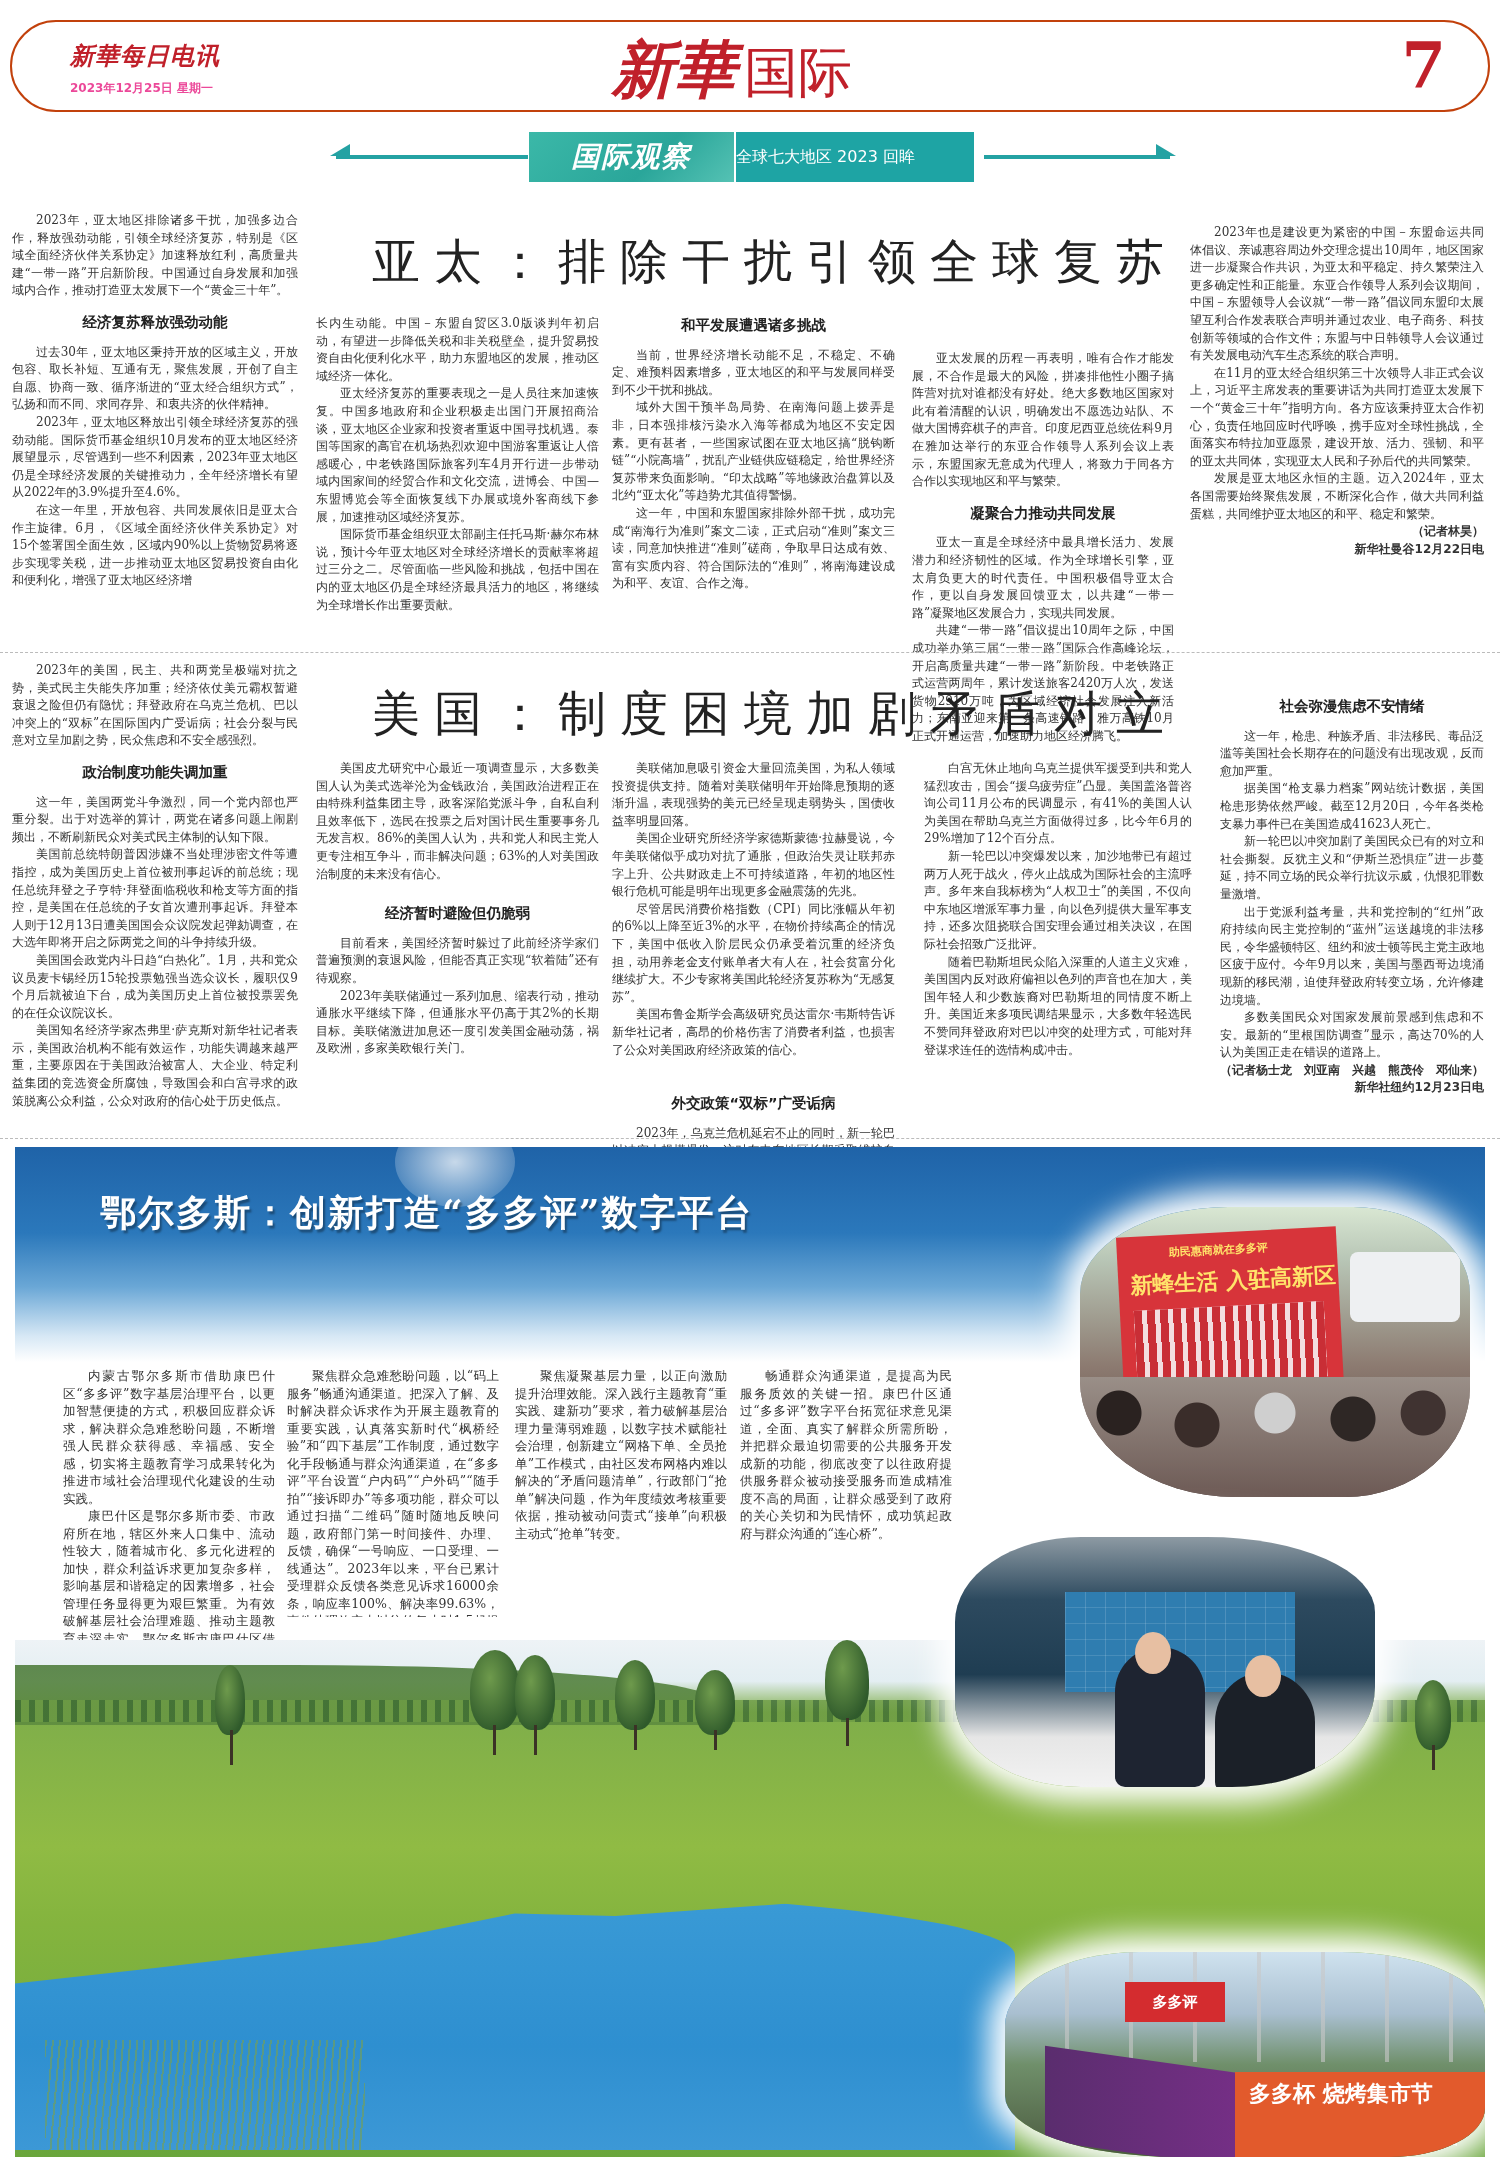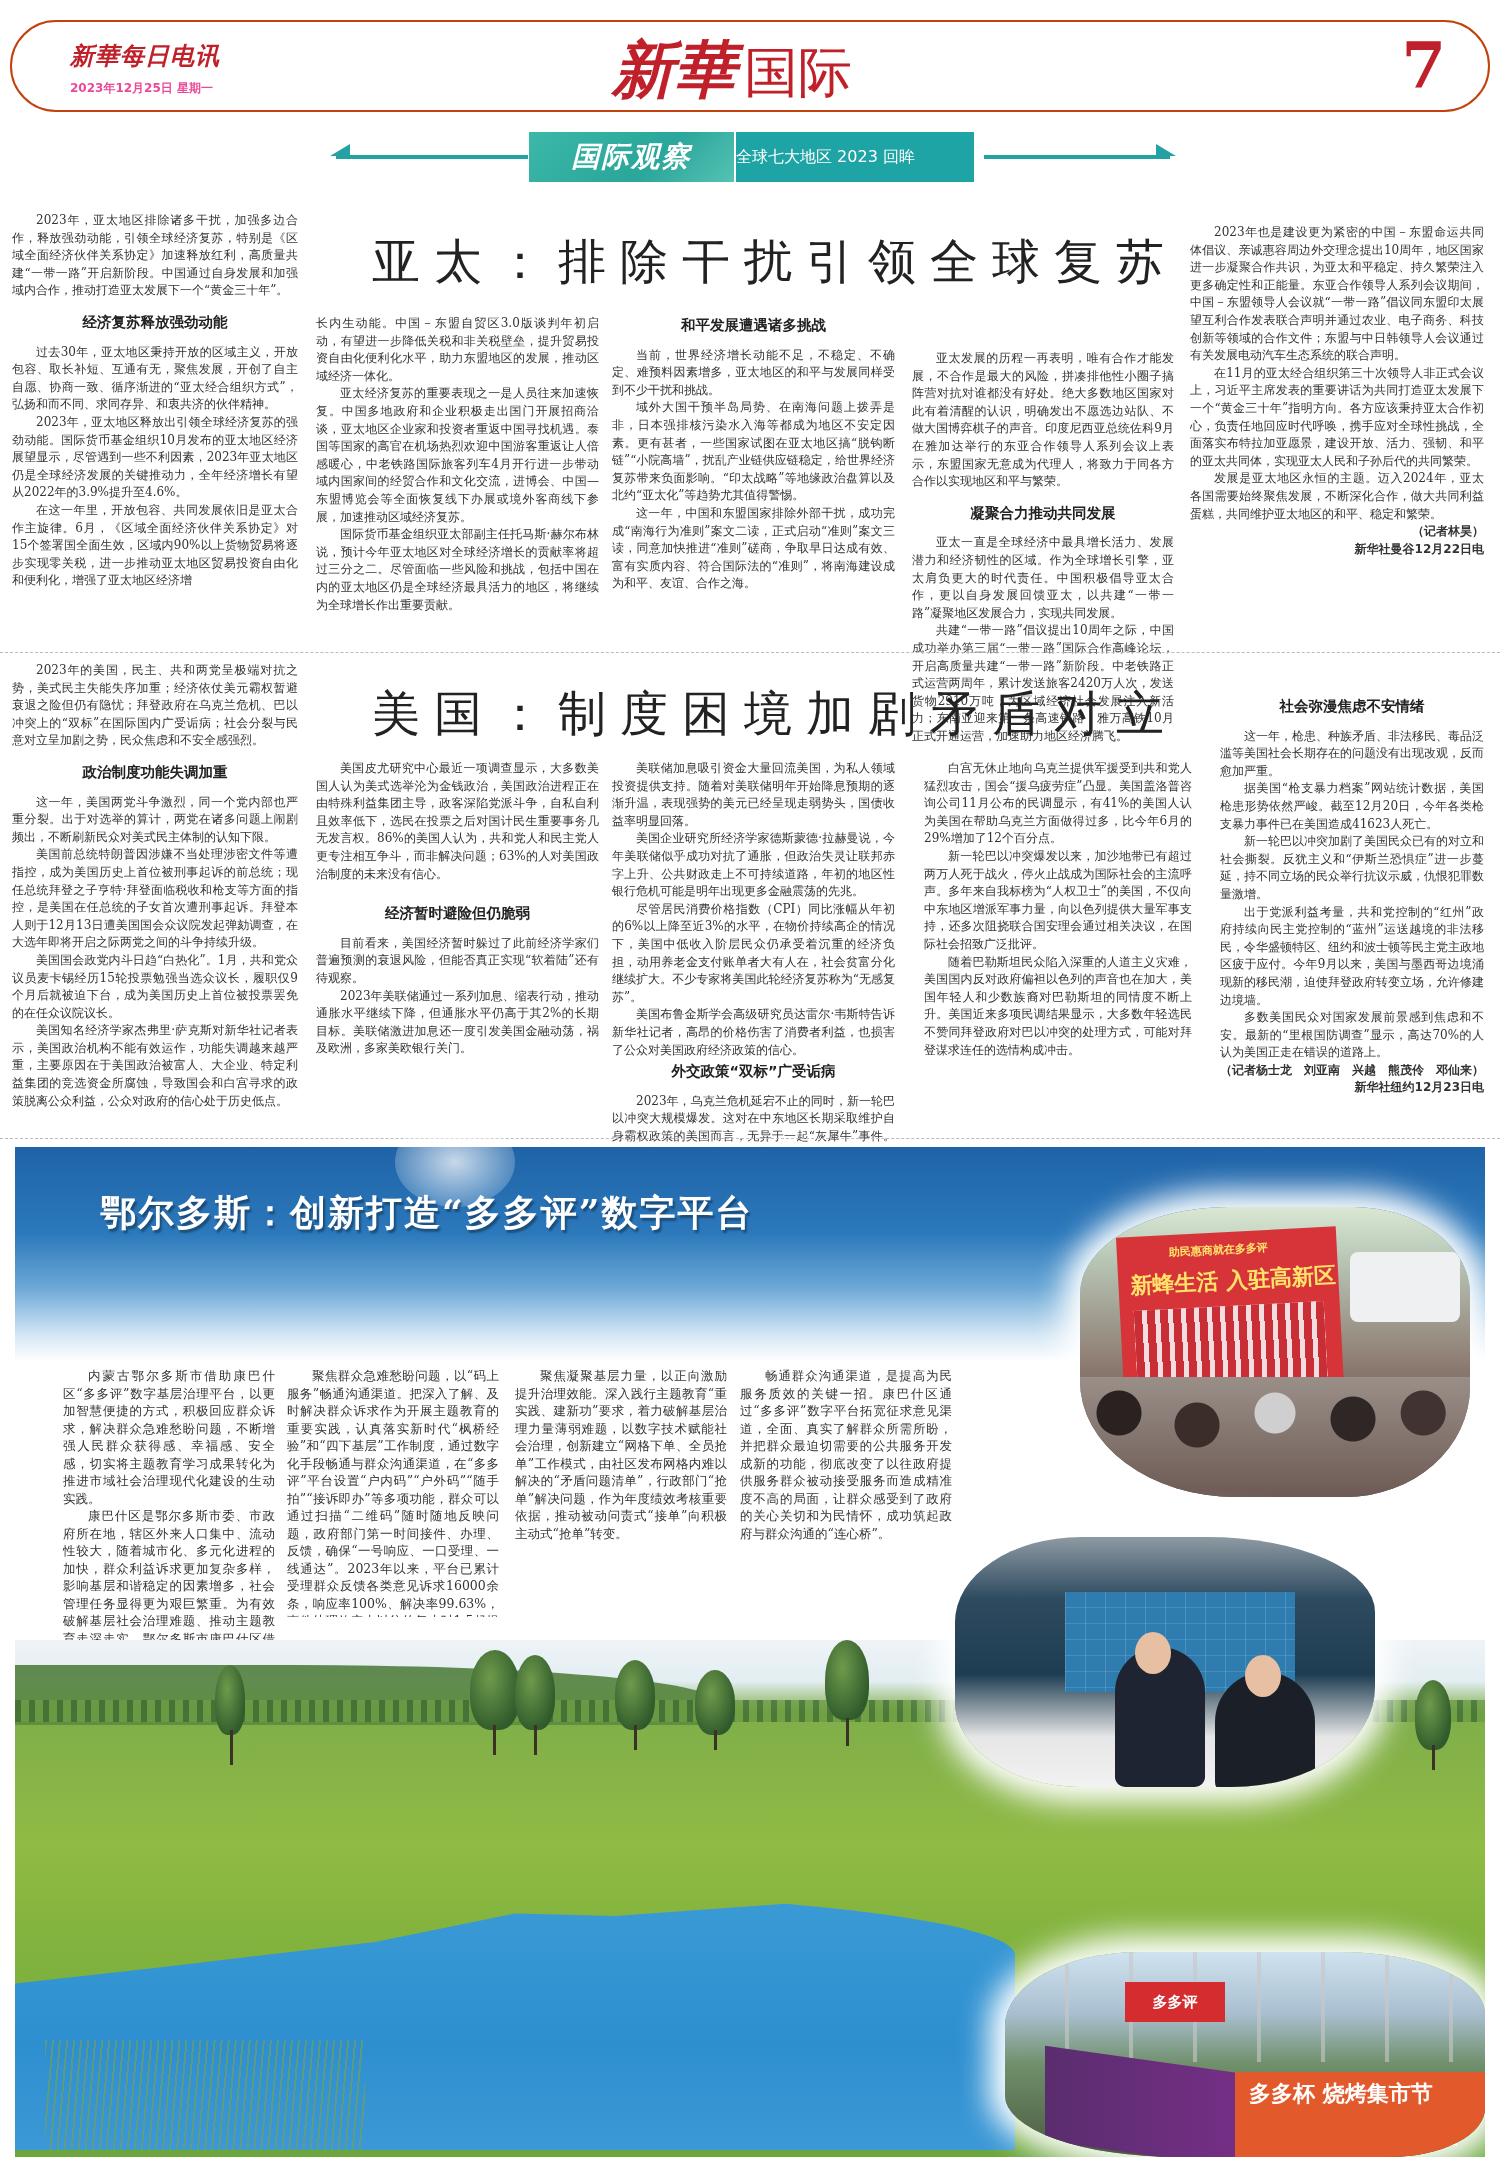--- a/index.html
+++ b/index.html
@@ -165,21 +165,21 @@
     <h3 style="margin-top:22px">经济暂时避险但仍脆弱</h3>
     <p>目前看来，美国经济暂时躲过了此前经济学家们普遍预测的衰退风险，但能否真正实现“软着陆”还有待观察。</p>
     <p>2023年美联储通过一系列加息、缩表行动，推动通胀水平继续下降，但通胀水平仍高于其2%的长期目标。美联储激进加息还一度引发美国金融动荡，祸及欧洲，多家美欧银行关门。</p>
   </div>
 
   <div class="col" style="left:612px; top:760px; width:283px;">
     <p>美联储加息吸引资金大量回流美国，为私人领域投资提供支持。随着对美联储明年开始降息预期的逐渐升温，表现强势的美元已经呈现走弱势头，国债收益率明显回落。</p>
     <p>美国企业研究所经济学家德斯蒙德·拉赫曼说，今年美联储似乎成功对抗了通胀，但政治失灵让联邦赤字上升、公共财政走上不可持续道路，年初的地区性银行危机可能是明年出现更多金融震荡的先兆。</p>
     <p>尽管居民消费价格指数（CPI）同比涨幅从年初的6%以上降至近3%的水平，在物价持续高企的情况下，美国中低收入阶层民众仍承受着沉重的经济负担，动用养老金支付账单者大有人在，社会贫富分化继续扩大。不少专家将美国此轮经济复苏称为“无感复苏”。</p>
     <p>美国布鲁金斯学会高级研究员达雷尔·韦斯特告诉新华社记者，高昂的价格伤害了消费者利益，也损害了公众对美国政府经济政策的信心。</p>
-    <h3 style="margin-top:4px">外交政策“双标”广受诟病</h3>
+    <h3 style="margin-top:36px">外交政策“双标”广受诟病</h3>
     <p>2023年，乌克兰危机延宕不止的同时，新一轮巴以冲突大规模爆发。这对在中东地区长期采取维护自身霸权政策的美国而言，无异于一起“灰犀牛”事件。拜登政府原有的外交议程受到冲击，其对两场冲突的应对之策明显“双标”，在国际和国内广受指责，面临内政外交压力。</p>
   </div>
 
   <div class="col" style="left:924px; top:760px; width:268px;">
     <p>白宫无休止地向乌克兰提供军援受到共和党人猛烈攻击，国会“援乌疲劳症”凸显。美国盖洛普咨询公司11月公布的民调显示，有41%的美国人认为美国在帮助乌克兰方面做得过多，比今年6月的29%增加了12个百分点。</p>
     <p>新一轮巴以冲突爆发以来，加沙地带已有超过两万人死于战火，停火止战成为国际社会的主流呼声。多年来自我标榜为“人权卫士”的美国，不仅向中东地区增派军事力量，向以色列提供大量军事支持，还多次阻挠联合国安理会通过相关决议，在国际社会招致广泛批评。</p>
     <p>随着巴勒斯坦民众陷入深重的人道主义灾难，美国国内反对政府偏袒以色列的声音也在加大，美国年轻人和少数族裔对巴勒斯坦的同情度不断上升。美国近来多项民调结果显示，大多数年轻选民不赞同拜登政府对巴以冲突的处理方式，可能对拜登谋求连任的选情构成冲击。</p>
   </div>
 
   <div class="col" style="left:1220px; top:662px; width:264px;">

